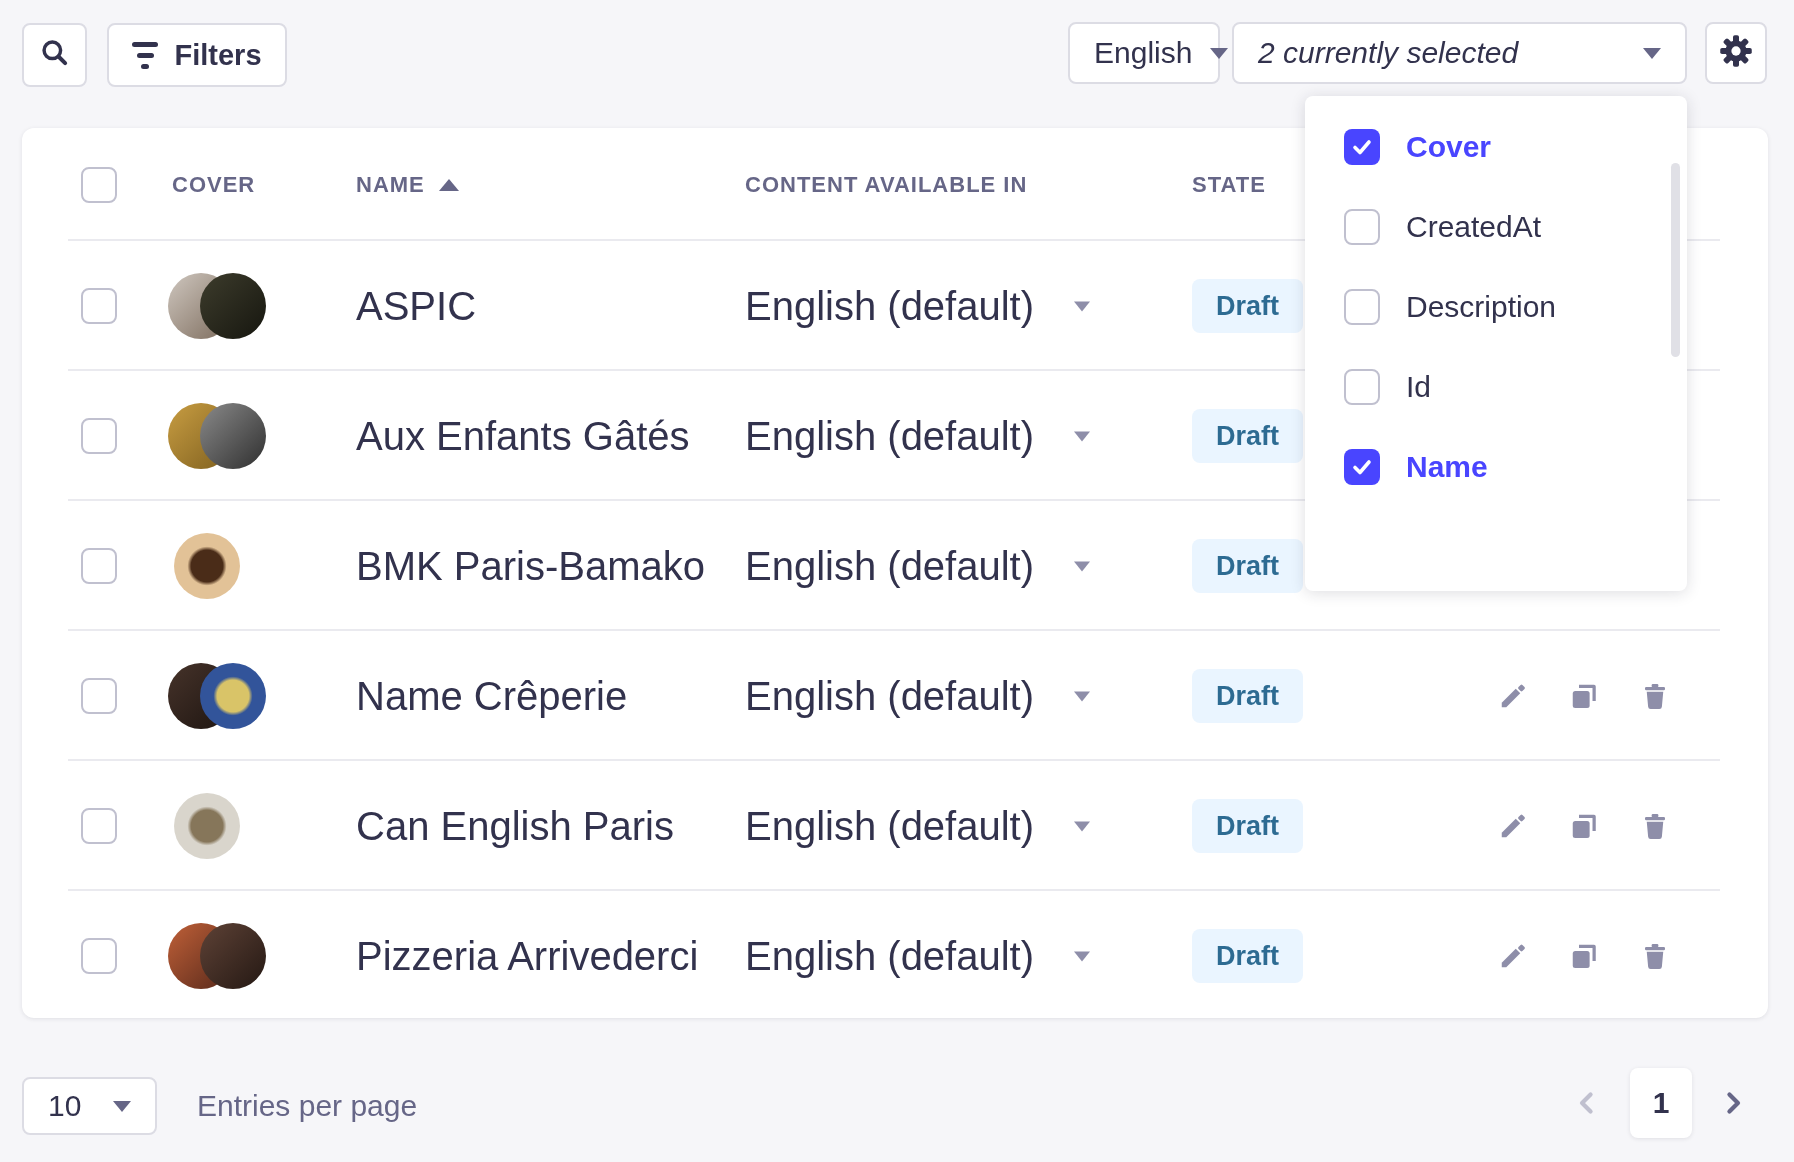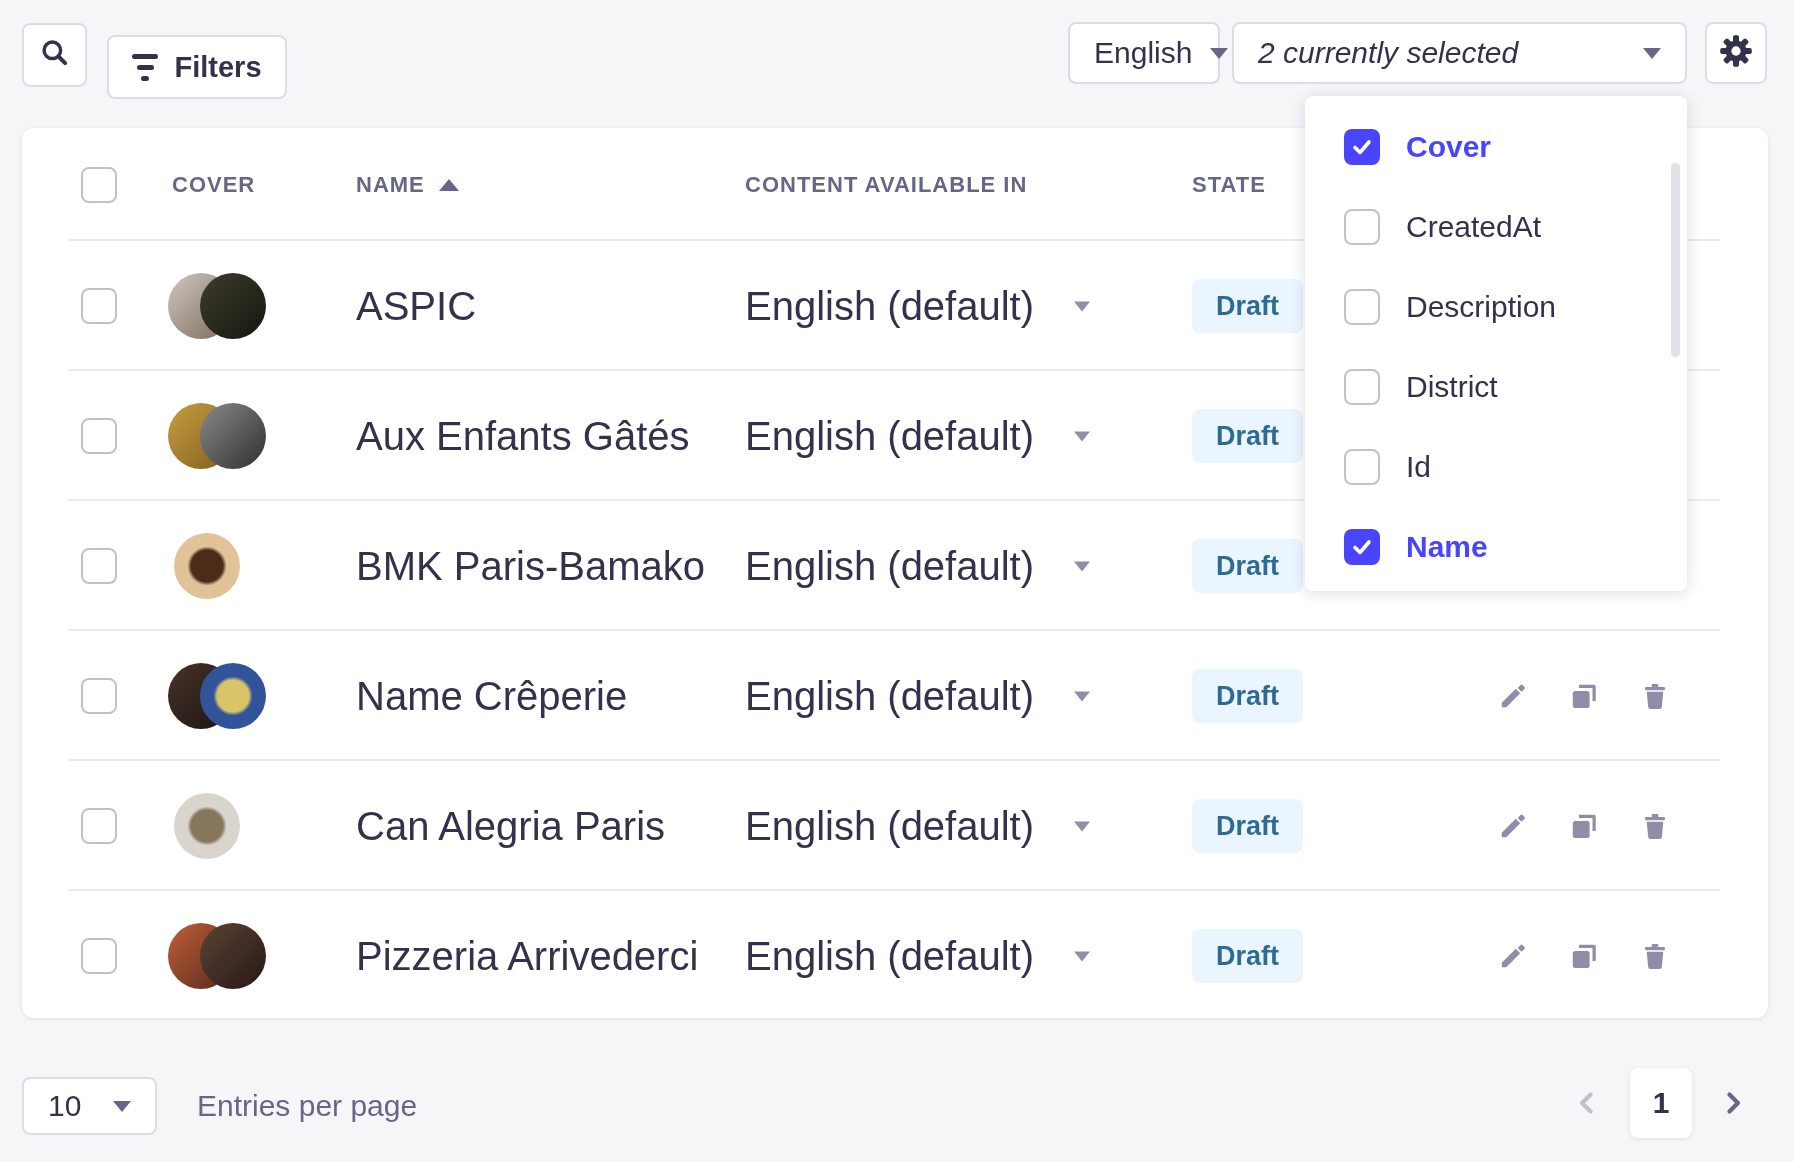--- a/index.html
+++ b/index.html
@@ -10,21 +10,21 @@
     color:#32324D;
     -webkit-font-smoothing:antialiased;
   }
   
   .btn{
     position:absolute;background:#fff;border:2px solid #DCDCE4;border-radius:8px;
     box-sizing:border-box;display:flex;align-items:center;justify-content:center;
     cursor:pointer;
   }
   .search-btn{left:22px;top:23px;width:65px;height:64px;}
-  .filters-btn{left:107px;top:35px;width:180px;height:64px;gap:16px;}
+  .filters-btn{left:107px;top:23px;width:180px;height:64px;gap:16px;}
   .filters-btn .label{font-size:29px;font-weight:700;color:#32324D;}
   .filter-icon{display:flex;flex-direction:column;align-items:center;gap:6px;}
   .filter-icon i{display:block;height:5px;border-radius:3px;background:#32324D;}
   .filter-icon i:nth-child(1){width:26px;}
   .filter-icon i:nth-child(2){width:17px;}
   .filter-icon i:nth-child(3){width:8px;}
 
   .select{
     position:absolute;background:#fff;border:2px solid #DCDCE4;border-radius:8px;
     box-sizing:border-box;display:flex;align-items:center;cursor:pointer;
@@ -301,21 +301,21 @@
           <path d="M5.4 8.6h13.2l-1.1 12a2 2 0 0 1-2 1.8H8.5a2 2 0 0 1-2-1.8z"></path>
          </svg>
           </span>
     </span>
       </div>
       <div class="row">
     <span class="checkbox"></span>
     <span class="avatars">
           <span class="avatar single" style="background:radial-gradient(circle at 50% 50%, #86765a 0 34%, #d9d5cc 42%)"></span>
         </span>
-    <span class="cell-name">Can Alegria Paris</span>
+    <span class="cell-name">Can English Paris</span>
     <span class="cell-locale">
       <span>English (default)</span>
       <span class="caret"></span>
     </span>
     <span class="badge">Draft</span>
     <span class="actions">
       <span>
             <svg width="30" height="30" viewBox="0 0 24 24" fill="#8E8EA9">
           <path d="M3 17.4 14.2 6.2l3.6 3.6L6.6 21H3z"></path>
           <rect x="16.6" y="3.4" width="4.4" height="4.4" rx="1" transform="rotate(45 18.8 5.6)"></rect>
@@ -383,24 +383,20 @@
         </span>
     <span class="p-label">Cover</span>
       </div>
       <div class="panel-item">
     <span class="p-check "></span>
     <span class="p-label">CreatedAt</span>
       </div>
       <div class="panel-item">
     <span class="p-check "></span>
     <span class="p-label">Description</span>
-      </div>
-      <div class="panel-item">
-    <span class="p-check "></span>
-    <span class="p-label">District</span>
       </div>
       <div class="panel-item">
     <span class="p-check "></span>
     <span class="p-label">Id</span>
       </div>
       <div class="panel-item checked">
     <span class="p-check checked">
           <svg width="24" height="24" viewBox="0 0 24 24" fill="none">
           <polyline points="5 12.5 10 17.5 19 7" stroke="#fff" stroke-width="3.6" stroke-linecap="round" stroke-linejoin="round"></polyline>
          </svg>

